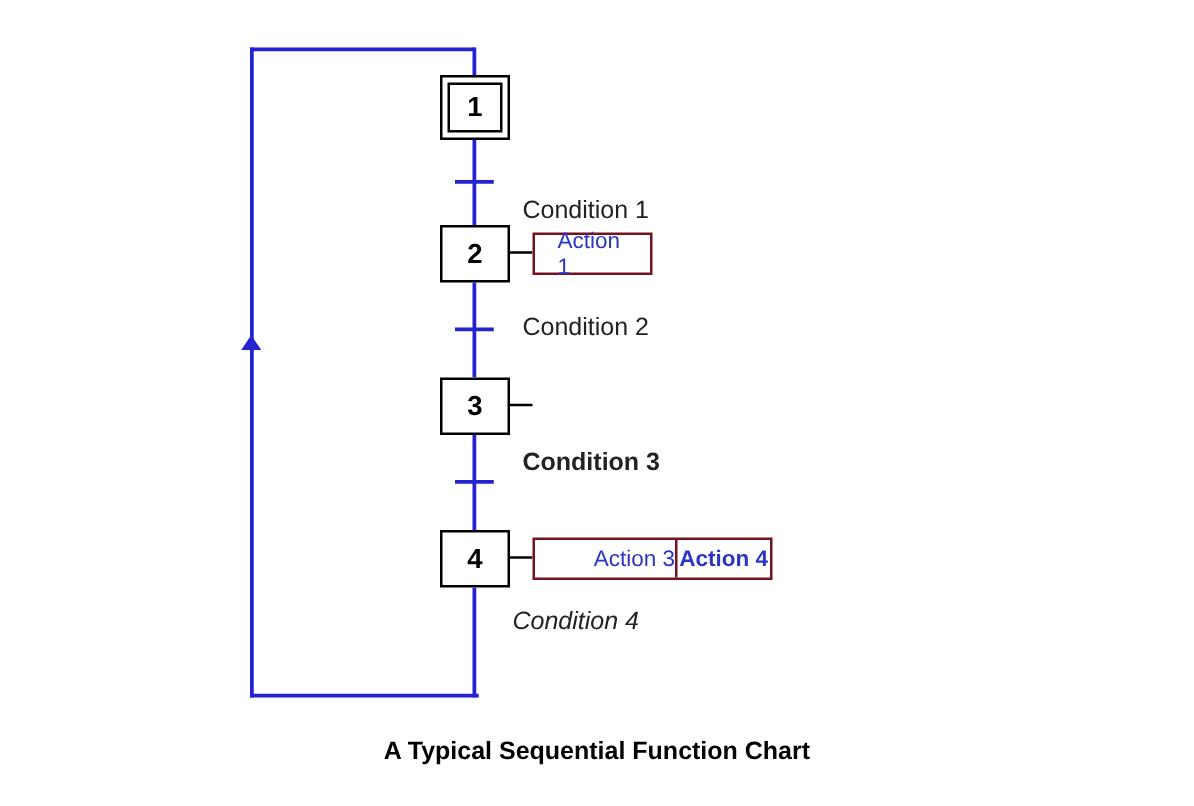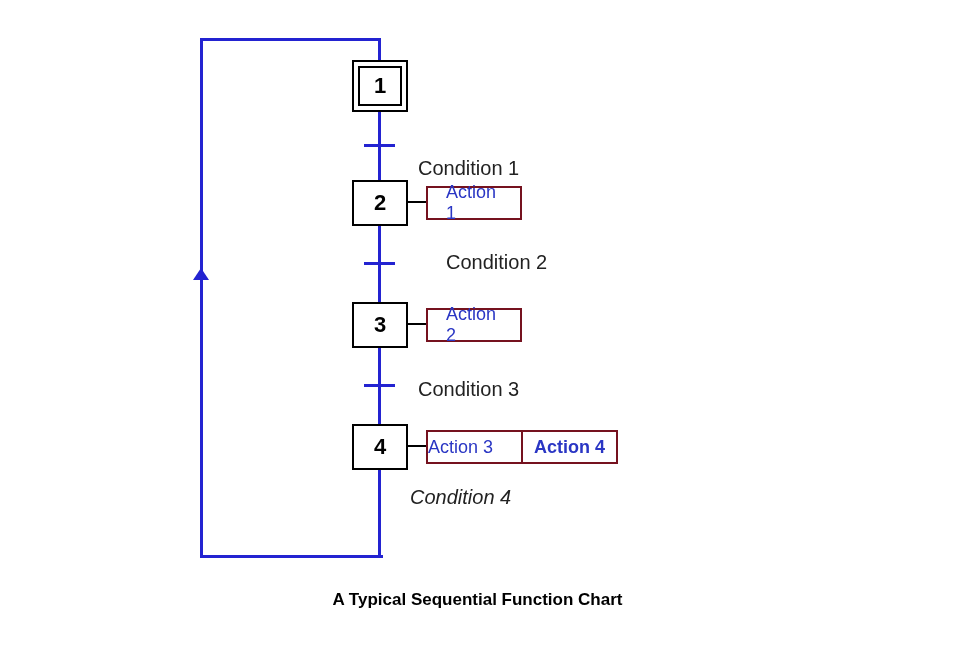--- a/index.html
+++ b/index.html
@@ -81,21 +81,21 @@
     position: absolute;
     width: 0;
     height: 0;
     border-left: 8px solid transparent;
     border-right: 8px solid transparent;
     border-bottom: 12px solid #2323d1;
   }
   .caption {
     position: absolute;
     font-weight: bold;
-    font-size: 17px;
+    font-size: 20px;
     text-align: center;
     left: 0;
     right: 0;
   }
 </style>
 </head>
 <body>
 
 <div class="diagram">
 
@@ -126,45 +126,42 @@
 
   <div class="connector" style="left:408px; top:201px; width:18px; height:2px;"></div>
 
   <div class="action-box" style="left:426px; top:186px; width:96px; height:34px;">
     <span>Action 1</span>
   </div>
 
   <div class="vline" style="left:378px; top:226px; width:3px; height:76px;"></div>
 
   <div class="transition-tick" style="left:364px; top:262px; width:31px; height:3px;"></div>
-  <div class="condition-label" style="left:418px; top:251px;margin-left:28px;">Condition 2</div>
+  <div class="condition-label" style="left:418px; top:251px;">Condition 2</div>
 
   <div class="step-box" style="left:352px; top:302px; width:56px; height:46px;">
     <span>3</span>
   </div>
 
   <div class="connector" style="left:408px; top:323px; width:18px; height:2px;"></div>
 
-  <div class="action-box" style="left:426px; top:308px; width:96px; height:34px;">
-    <span>Action 2</span>
-  </div>
 
   <div class="vline" style="left:378px; top:348px; width:3px; height:76px;"></div>
 
   <div class="transition-tick" style="left:364px; top:384px; width:31px; height:3px;"></div>
-  <div class="condition-label" style="left:418px; top:378px;">Condition 3</div>
+  <div class="condition-label" style="left:418px; top:359px;font-weight:bold;">Condition 3</div>
 
   <div class="step-box" style="left:352px; top:424px; width:56px; height:46px;">
     <span>4</span>
   </div>
 
   <div class="connector" style="left:408px; top:445px; width:18px; height:2px;"></div>
 
   <div class="action-box" style="left:426px; top:430px; width:192px; height:34px; padding:0;">
-    <div style="flex:1; display:flex; align-items:center; justify-content:flex-start;">
+    <div style="flex:1; display:flex; align-items:center; justify-content:flex-end;padding-left:38px;">
       <span>Action 3</span>
     </div>
     <div class="action-divider" style="position:static; width:2px; height:100%;"></div>
     <div style="flex:1; display:flex; align-items:center; justify-content:center;font-weight:bold;">
       <span>Action 4</span>
     </div>
   </div>
 
   <div class="vline" style="left:378px; top:470px; width:3px; height:88px;"></div>
 

